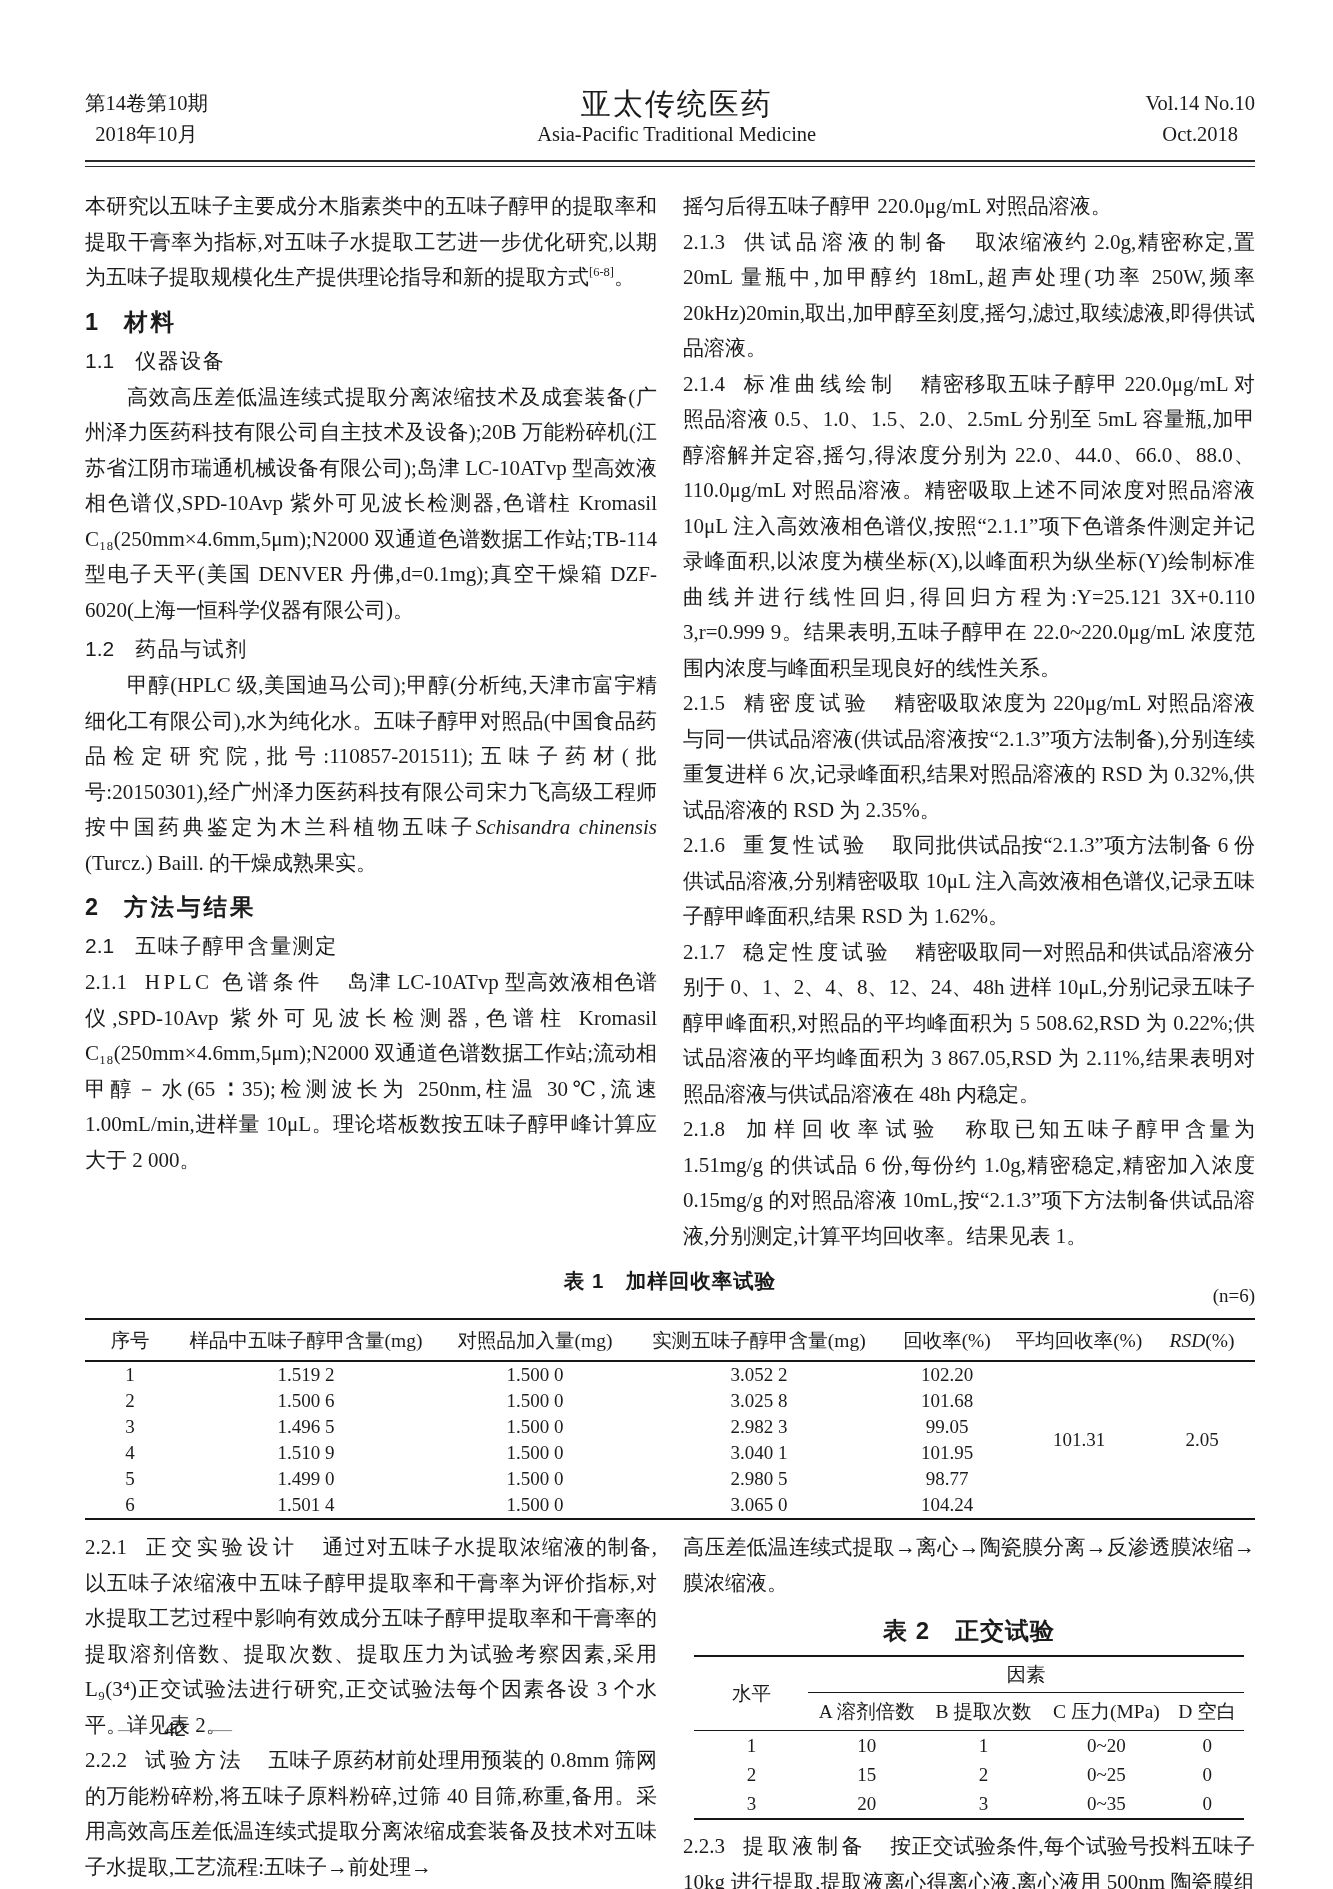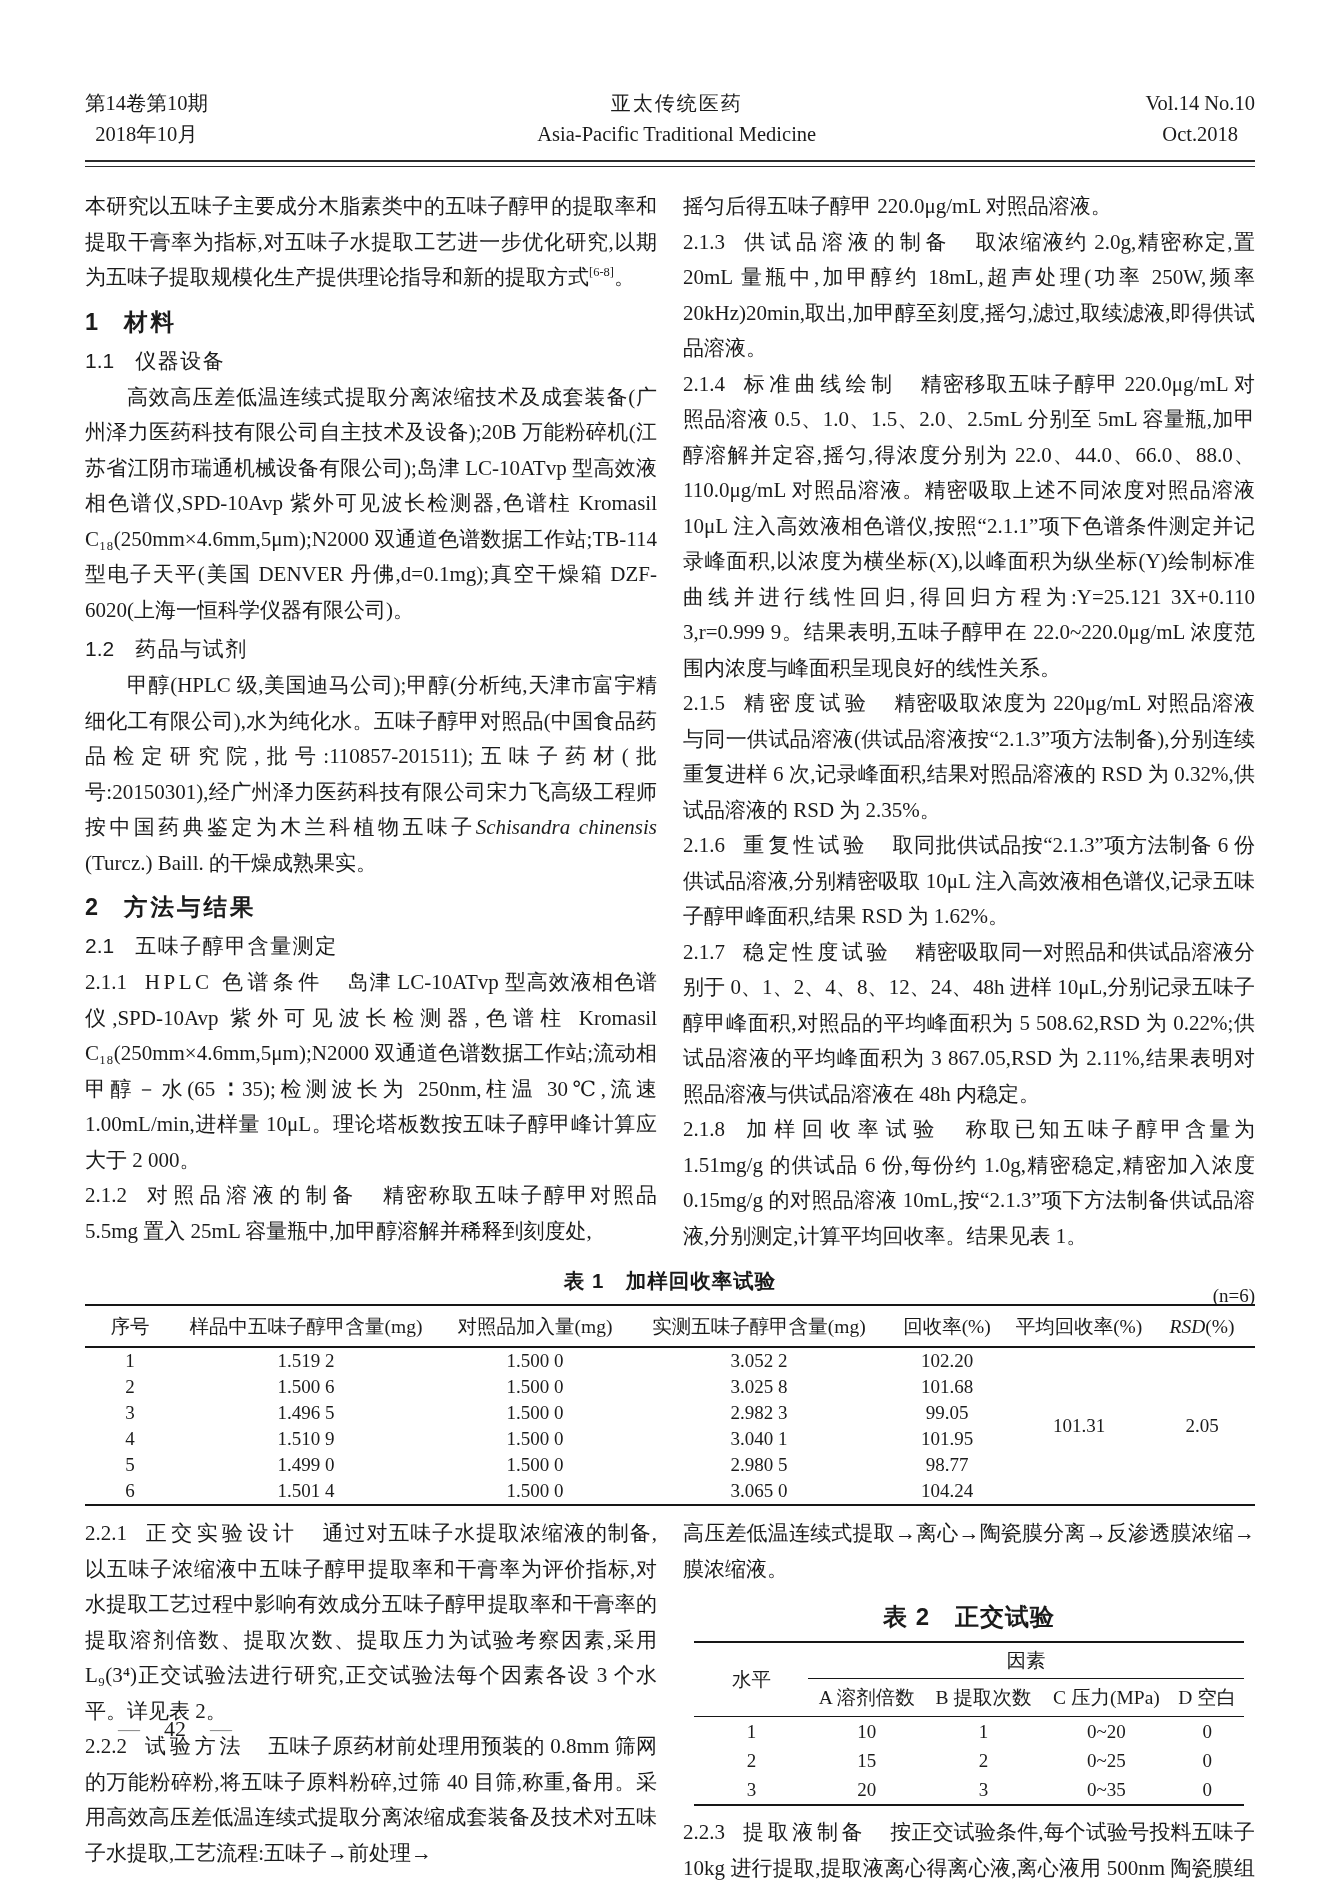--- a/index.html
+++ b/index.html
@@ -5,21 +5,21 @@
   html,body{margin:0;padding:0;background:#e8e8e8;}
   .page{
     width:1333px;height:1889px;background:#ffffff;margin:0 auto;
     position:relative;overflow:hidden;color:#1b1b1b;
     font-family:"Liberation Serif","DejaVu Serif",serif;
   }
   .content{padding:88px 78px 0 85px;width:1170px;box-sizing:content-box;}
   
   .hdr{display:flex;justify-content:space-between;align-items:flex-end;}
   .hdr .blk{text-align:center;line-height:31px;}
-  .hdr .cn{font-size:20px;letter-spacing:2px;}
+  .hdr .cn{font-size:30px;letter-spacing:2px;}
   .hdr .sm{font-size:20.5px;}
   .rule-double{margin-top:10px;height:4px;border-top:2.5px solid #2b2b2b;border-bottom:1.5px solid #2b2b2b;}
   
   .columns{display:flex;gap:26px;margin-top:22px;}
   .col{width:572px;}
   p.body{font-size:21px;line-height:35.5px;text-align:justify;margin:0;}
   .indent{text-indent:2em;}
   .sup{font-size:12.5px;vertical-align:super;line-height:0;}
   .it{font-style:italic;}
   
@@ -30,21 +30,21 @@
         font-size:21px;margin:7px 0 5px;letter-spacing:1.5px;}
   .sec2 .secnum{margin-right:1.0em;letter-spacing:0;}
   .s3num{margin-right:0.85em;}
   .s3title{letter-spacing:3.5px;margin-right:1.15em;}
   
   .table1-wrap{margin-top:13px;}
   .tbl-title{position:relative;text-align:center;font-family:"Liberation Sans","DejaVu Sans",sans-serif;
              font-weight:bold;font-size:20.5px;letter-spacing:1px;}
   .tbl-note{position:absolute;right:0;top:18px;font-family:"Liberation Serif",serif;
             font-weight:normal;font-size:19px;letter-spacing:0;}
-  table.t1{width:100%;border-collapse:collapse;margin-top:9px;
+  table.t1{width:100%;border-collapse:collapse;margin-top:23px;
            border-top:2.5px solid #161616;border-bottom:2.5px solid #161616;}
   table.t1 th{font-weight:normal;font-size:19.5px;border-bottom:2px solid #161616;
               padding:7px 2px 6px;text-align:center;}
   table.t1 td{font-size:19px;text-align:center;padding:2px 2px;}
   table.t1 td.mid{vertical-align:middle;}
   
   .tbl2-title{text-align:center;font-family:"Liberation Sans","DejaVu Sans",sans-serif;
               font-weight:bold;font-size:24px;letter-spacing:1px;margin:14px 0 8px;}
   table.t2{width:96%;margin:0 auto;border-collapse:collapse;
            border-top:2.5px solid #161616;border-bottom:2.5px solid #161616;}
@@ -93,21 +93,20 @@
 
         <h3 class="sec2"><span class="secnum">1.2</span><span>药品与试剂</span></h3>
         <p class="body indent"><span>甲醇(HPLC 级,美国迪马公司);甲醇(分析纯,天津市富宇精细化工有限公司),水为纯化水。五味子醇甲对照品(中国食品药品检定研究院,批号:110857-201511);五味子药材(批号:20150301),经广州泽力医药科技有限公司宋力飞高级工程师按中国药典鉴定为木兰科植物五味子</span><span class="it">Schisandra chinensis</span><span> (Turcz.) Baill. </span><span>的干燥成熟果实。</span></p>
 
         <h2 class="sec1"><span class="secnum">2</span><span>方法与结果</span></h2>
 
         <h3 class="sec2"><span class="secnum">2.1</span><span>五味子醇甲含量测定</span></h3>
 
         <p class="body"><span class="s3num">2.1.1</span><span class="s3title">HPLC 色谱条件</span><span>岛津 LC-10ATvp 型高效液相色谱仪,SPD-10Avp 紫外可见波长检测器,色谱柱 Kromasil C₁₈(250mm×4.6mm,5μm);N2000 双通道色谱数据工作站;流动相甲醇－水(65 ∶ 35);检测波长为 250nm,柱温 30℃,流速 1.00mL/min,进样量 10μL。理论塔板数按五味子醇甲峰计算应大于 2 000。</span></p>
 
-        <p class="body"><span class="s3num">2.1.2</span><span class="s3title">对照品溶液的制备</span><span>精密称取五味子醇甲对照品 5.5mg 置入 25mL 容量瓶中,加甲醇溶解并稀释到刻度处,</span></p>
       </div>
 
       <div class="col">
         <p class="body">摇匀后得五味子醇甲 220.0μg/mL 对照品溶液。</p>
 
         <p class="body"><span class="s3num">2.1.3</span><span class="s3title">供试品溶液的制备</span><span>取浓缩液约 2.0g,精密称定,置 20mL 量瓶中,加甲醇约 18mL,超声处理(功率 250W,频率 20kHz)20min,取出,加甲醇至刻度,摇匀,滤过,取续滤液,即得供试品溶液。</span></p>
 
         <p class="body"><span class="s3num">2.1.4</span><span class="s3title">标准曲线绘制</span><span>精密移取五味子醇甲 220.0μg/mL 对照品溶液 0.5、1.0、1.5、2.0、2.5mL 分别至 5mL 容量瓶,加甲醇溶解并定容,摇匀,得浓度分别为 22.0、44.0、66.0、88.0、110.0μg/mL 对照品溶液。精密吸取上述不同浓度对照品溶液 10μL 注入高效液相色谱仪,按照“2.1.1”项下色谱条件测定并记录峰面积,以浓度为横坐标(X),以峰面积为纵坐标(Y)绘制标准曲线并进行线性回归,得回归方程为:Y=25.121 3X+0.110 3,r=0.999 9。结果表明,五味子醇甲在 22.0~220.0μg/mL 浓度范围内浓度与峰面积呈现良好的线性关系。</span></p>
 
         <p class="body"><span class="s3num">2.1.5</span><span class="s3title">精密度试验</span><span>精密吸取浓度为 220μg/mL 对照品溶液与同一供试品溶液(供试品溶液按“2.1.3”项方法制备),分别连续重复进样 6 次,记录峰面积,结果对照品溶液的 RSD 为 0.32%,供试品溶液的 RSD 为 2.35%。</span></p>

